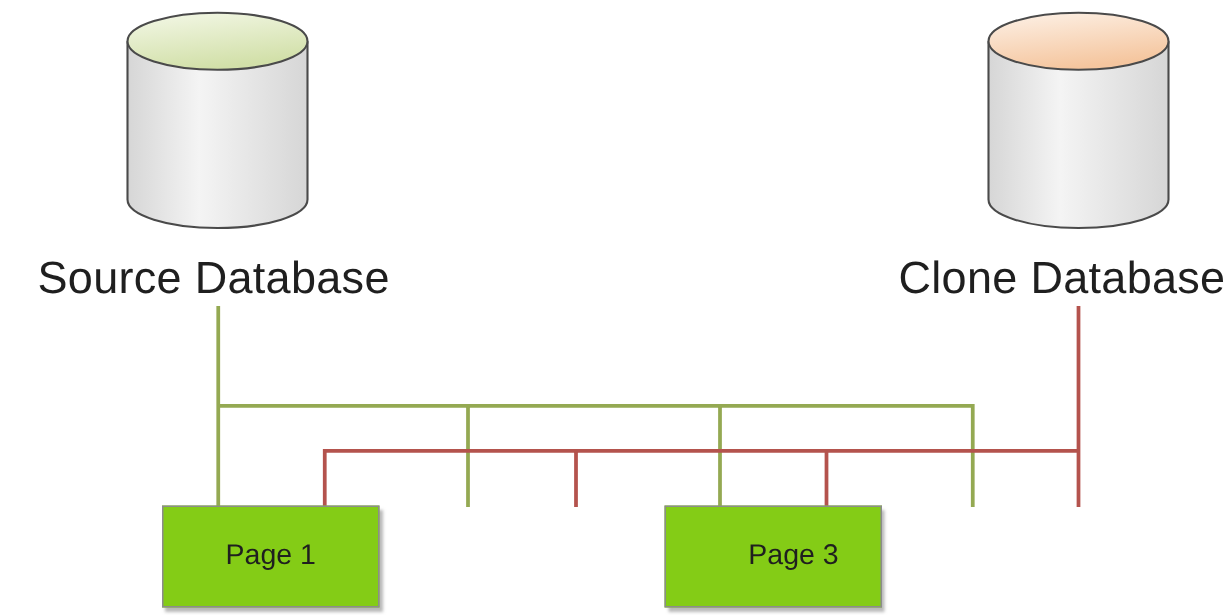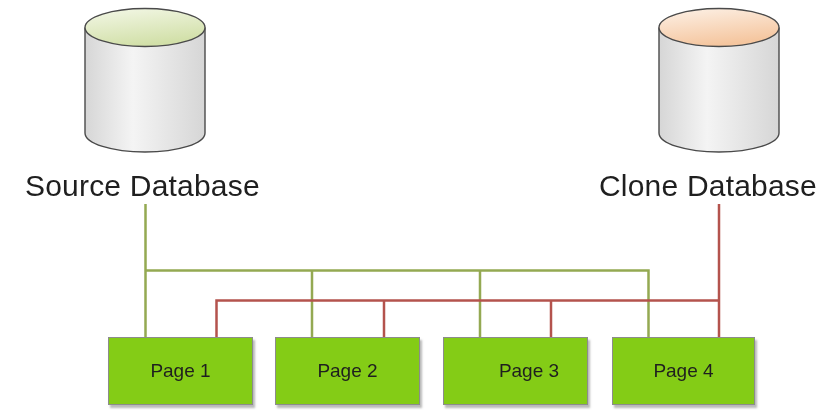--- a/index.html
+++ b/index.html
@@ -102,23 +102,17 @@
   <svg class="connectors" viewBox="0 0 818 410">
 
     <path d="M145.5,204 V338 M145.5,270.5 H648.5 V338 M312,270.5 V338 M480,270.5 V338" fill="none" stroke-width="2.5" stroke="#94a952"></path>
 
     <path d="M719,204 V338 M719,300.5 H216.5 V338 M384,300.5 V338 M551,300.5 V338" fill="none" stroke-width="2.5" stroke="#b4534d"></path>
   </svg>
 
   <div class="page-box p1">
     <span class="page-label">Page 1</span>
   </div>
-  <div class="page-box p2">
-    <span class="page-label">Page 2</span>
-  </div>
   <div class="page-box p3">
     <span class="page-label">Page 3</span>
-  </div>
-  <div class="page-box p4">
-    <span class="page-label">Page 4</span>
   </div>
 
 </div>
 
 </body></html>

